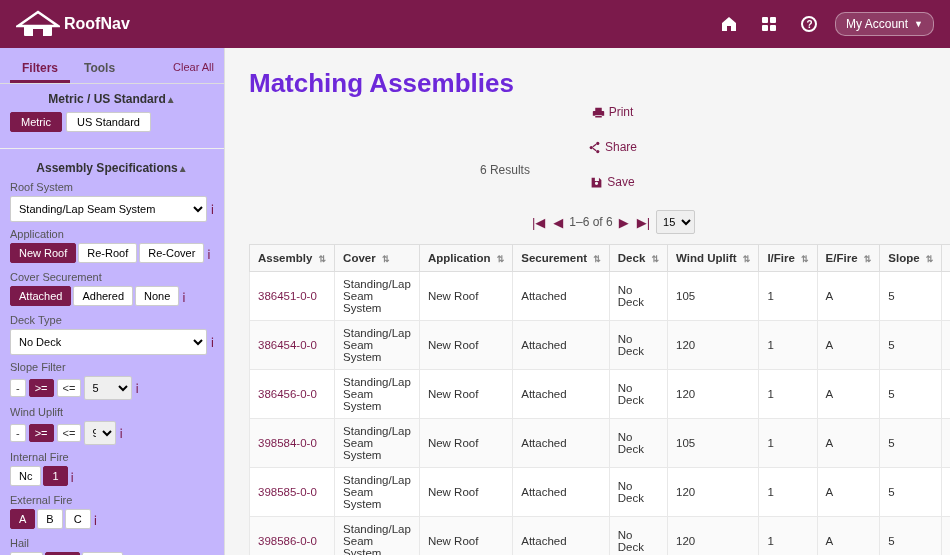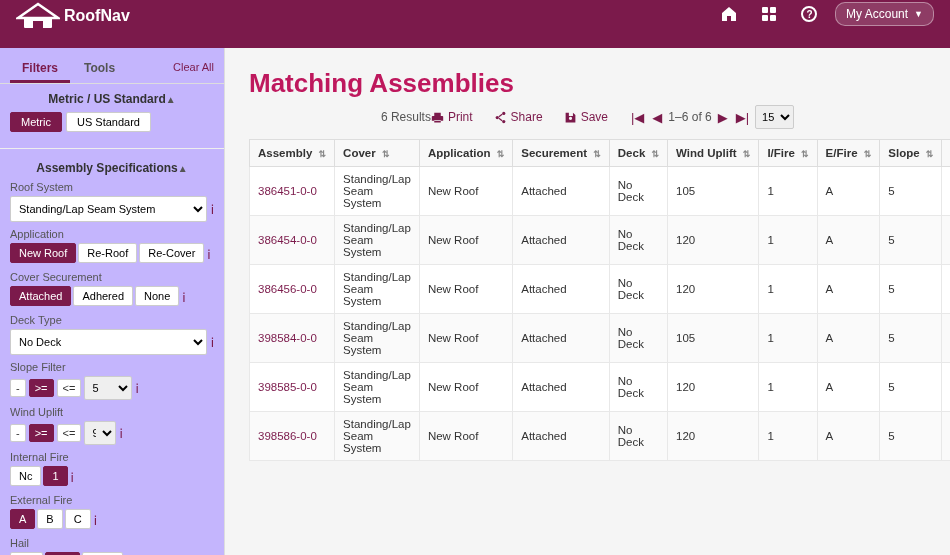--- a/index.html
+++ b/index.html
@@ -4,21 +4,21 @@
   <style>
     * { box-sizing: border-box; margin: 0; padding: 0; }
     body { font-family: Arial, sans-serif; font-size: 12px; background: #f0f0f0; display: flex; flex-direction: column; height: 555px; width: 950px; overflow: hidden; }
 
     
     .header {
       background: #7b1a4b;
       color: white;
       height: 48px;
       display: flex;
-      align-items: flex-start;
+      align-items: center;
       justify-content: space-between;
       padding: 0 16px;
       flex-shrink: 0;
     }
     .logo-area {
       display: flex;
       align-items: center;
       gap: 4px;
     }
     .logo-icon {
@@ -231,38 +231,39 @@
     .main-content {
       flex: 1;
       padding: 20px 24px;
       overflow-y: auto;
       background: #f5f5f5;
     }
 
     .page-title {
       font-size: 26px;
       font-weight: bold;
-      color: #be185d;
+      color: #6d28d9;
       margin-bottom: 6px;
     }
 
     .results-bar {
       display: flex;
       align-items: center;
       justify-content: center;
       margin-bottom: 10px;
     }
     .results-count {
       font-size: 12px;
       color: #555;
     }
     .results-actions {
       display: flex;
       align-items: center;
       gap: 21px;
+      flex-direction: column;
     }
     .action-btn {
       display: flex;
       align-items: center;
       gap: 4px;
       background: none;
       border: none;
       color: #7b1a4b;
       cursor: pointer;
       font-size: 12px;

